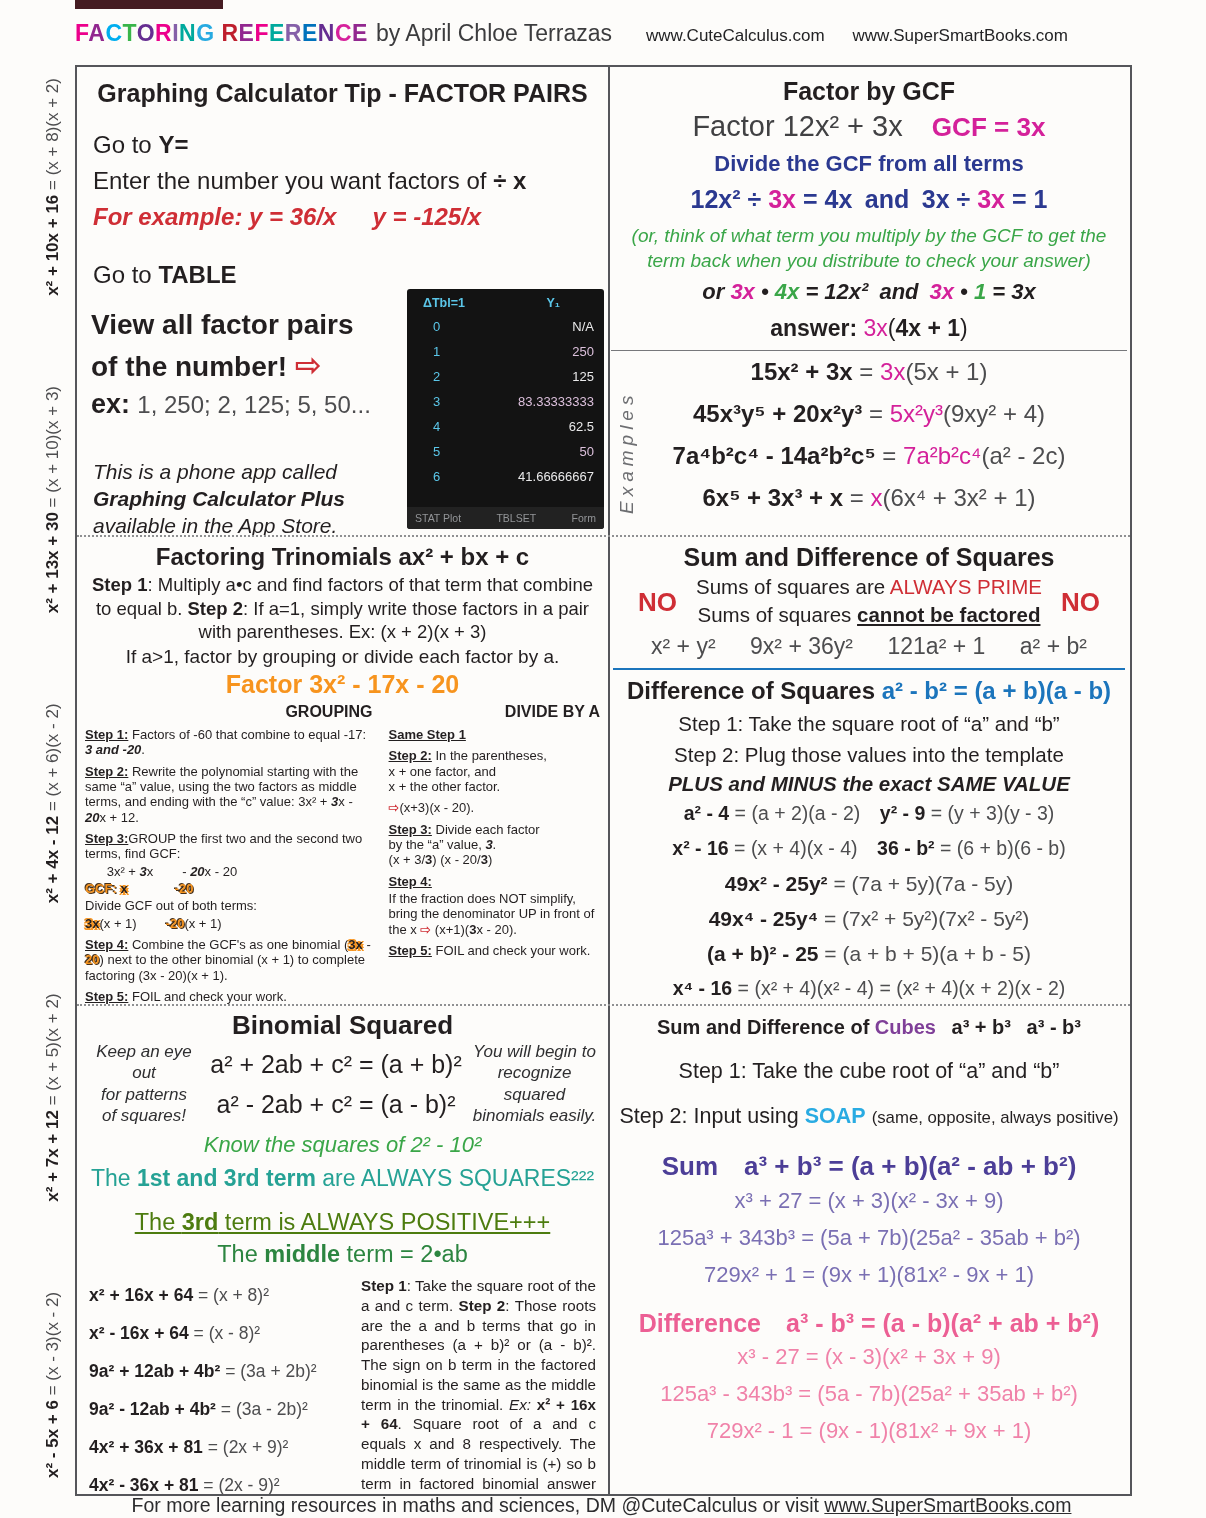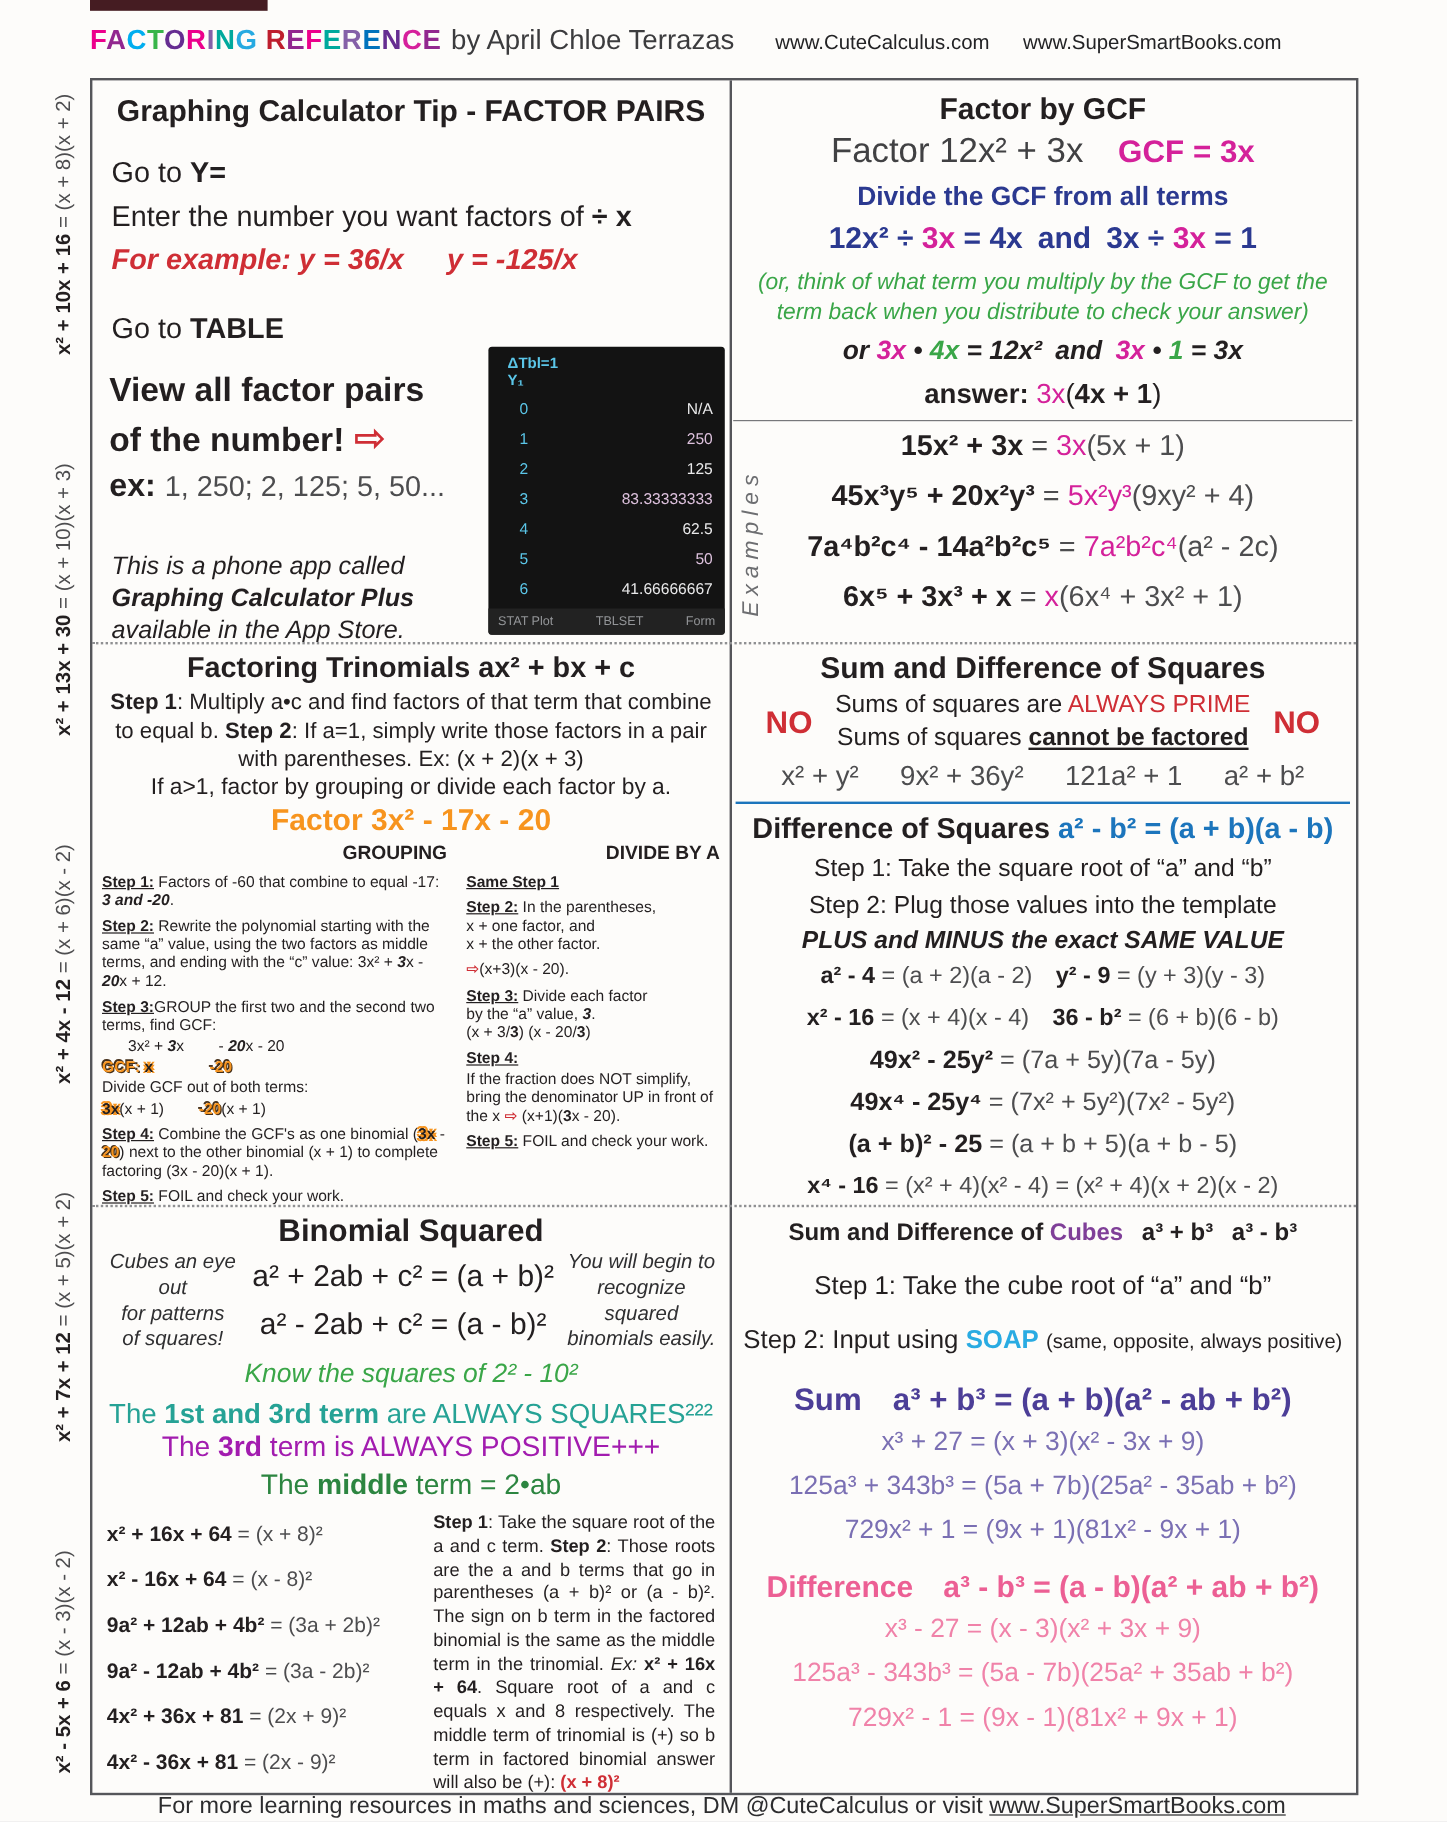--- a/index.html
+++ b/index.html
@@ -36,21 +36,21 @@
   section{position:absolute;overflow:hidden;}
   
   .sec-tip{left:0;top:0;width:531px;height:468px;}
   .tip-head{position:absolute;top:12px;width:100%;text-align:center;font-size:25px;font-weight:800;}
   .tip-l{position:absolute;left:16px;font-size:24px;white-space:nowrap;}
   .tip-l3{color:#cf2e35;font-weight:800;font-style:italic;}
   .tip-big{position:absolute;left:14px;top:240px;width:350px;font-size:28px;font-weight:800;line-height:1.32;white-space:pre-line;}
   .tip-ex{position:absolute;left:14px;top:322px;font-size:24px;}
   .tip-note{position:absolute;left:16px;top:392px;font-size:21px;line-height:1.28;white-space:pre-line;}
   .calc-panel{position:absolute;left:330px;top:222px;width:197px;height:240px;background:#131313;border-radius:3px;color:#e9e9ea;font-size:13px;}
-  .calc-head{display:flex;justify-content:space-between;padding:7px 44px 4px 16px;color:#5bc6e8;font-weight:700;font-size:12.5px;flex-direction:column;}
+  .calc-head{display:flex;justify-content:space-between;padding:7px 44px 4px 16px;color:#5bc6e8;font-weight:700;font-size:12.5px;}
   .calc-row{display:flex;justify-content:space-between;padding:0 10px 0 26px;height:25px;align-items:center;}
   .calc-row .cx{color:#5bc6e8;}
   .calc-row .cy.alt{color:#dcc0dc;}
   .calc-foot{position:absolute;bottom:0;left:0;right:0;height:22px;background:#222;display:flex;
      justify-content:space-between;align-items:center;padding:0 8px;font-size:10.5px;color:#939598;border-radius:0 0 3px 3px;}
   
   .sec-gcf{left:531px;top:0;width:522px;height:468px;text-align:center;}
   .gcf-head{margin-top:10px;font-size:25px;font-weight:800;}
   .gcf-factor{margin-top:4px;font-size:29px;}
   .gcf-divhead{margin-top:8px;font-size:22px;font-weight:800;color:#2b3990;}
@@ -86,21 +86,21 @@
   .sq-ex{font-size:21px;line-height:35px;}
   .sq-ex.tight{font-size:19.5px;}
   
   .sec-bin{left:0;top:937px;width:531px;height:490px;text-align:center;}
   .bin-head{margin-top:6px;font-size:26px;font-weight:800;}
   .bin-toprow{display:flex;margin-top:0;padding:0 6px;align-items:center;}
   .bin-note{width:122px;font-size:17px;font-style:italic;line-height:1.25;color:#2f2f31;white-space:pre-line;}
   .bin-formulas{flex:1;font-size:25px;font-weight:400;line-height:1.6;white-space:pre-line;}
   .bin-know{margin-top:6px;font-size:22px;font-style:italic;color:#3aa648;}
   .bin-t1{margin-top:7px;font-size:23px;color:#26a295;}
-  .bin-t2{margin-top:0;font-size:23.5px;color:#a21caf;}
+  .bin-t2{margin-top:17px;font-size:23.5px;color:#4d7c0f;text-decoration:underline;}
   .bin-t3{margin-top:5px;font-size:23.5px;color:#2c8540;}
   .bin-botrow{display:flex;text-align:left;margin-top:8px;padding:0 6px 0 12px;}
   .bin-list{width:272px;font-size:17.5px;line-height:38px;white-space:nowrap;}
   .bin-steps{flex:1;font-size:15.2px;line-height:1.3;text-align:justify;padding-right:6px;}
   
   .sec-cube{left:531px;top:937px;width:522px;height:490px;text-align:center;}
   .cube-head{margin-top:12px;font-size:20px;font-weight:800;}
   .cube-step{font-size:21.5px;margin-top:20px;}
   .cube-sumhead{margin-top:22px;font-size:26px;font-weight:800;color:#4c3e97;}
   .cube-row-s{font-size:22px;color:#7a6fb3;line-height:37px;}
@@ -260,21 +260,21 @@
       <div class="sq-ex tight"><span class="s-b">x² - 16</span><span class="s-gray"> = (x + 4)(x - 4)</span><span>  </span><span class="s-b">36 - b²</span><span class="s-gray"> = (6 + b)(6 - b)</span></div>
       <div class="sq-ex"><span class="s-b">49x² - 25y²</span><span class="s-gray"> = (7a + 5y)(7a - 5y)</span></div>
       <div class="sq-ex"><span class="s-b">49x⁴ - 25y⁴</span><span class="s-gray"> = (7x² + 5y²)(7x² - 5y²)</span></div>
       <div class="sq-ex"><span class="s-b">(a + b)² - 25</span><span class="s-gray"> = (a + b + 5)(a + b - 5)</span></div>
       <div class="sq-ex tight"><span class="s-b">x⁴ - 16</span><span class="s-gray"> = (x² + 4)(x² - 4) = (x² + 4)(x + 2)(x - 2)</span></div>
     </section>
 
     <section class="sec-bin">
       <div class="bin-head">Binomial Squared</div>
       <div class="bin-toprow">
-        <div class="bin-note">Cubes an eye out
+        <div class="bin-note">Keep an eye out
 for patterns
 of squares!</div>
         <div class="bin-formulas">a² + 2ab + c² = (a + b)²
 a² - 2ab + c² = (a - b)²</div>
         <div class="bin-note" style="width:135px">You will begin to
 recognize squared
 binomials easily.</div>
       </div>
       <div class="bin-know">Know the squares of 2² - 10²</div>
       <div class="bin-t1"><span>The </span><span class="s-b">1st and 3rd term</span><span> are ALWAYS SQUARES²²²</span></div>

